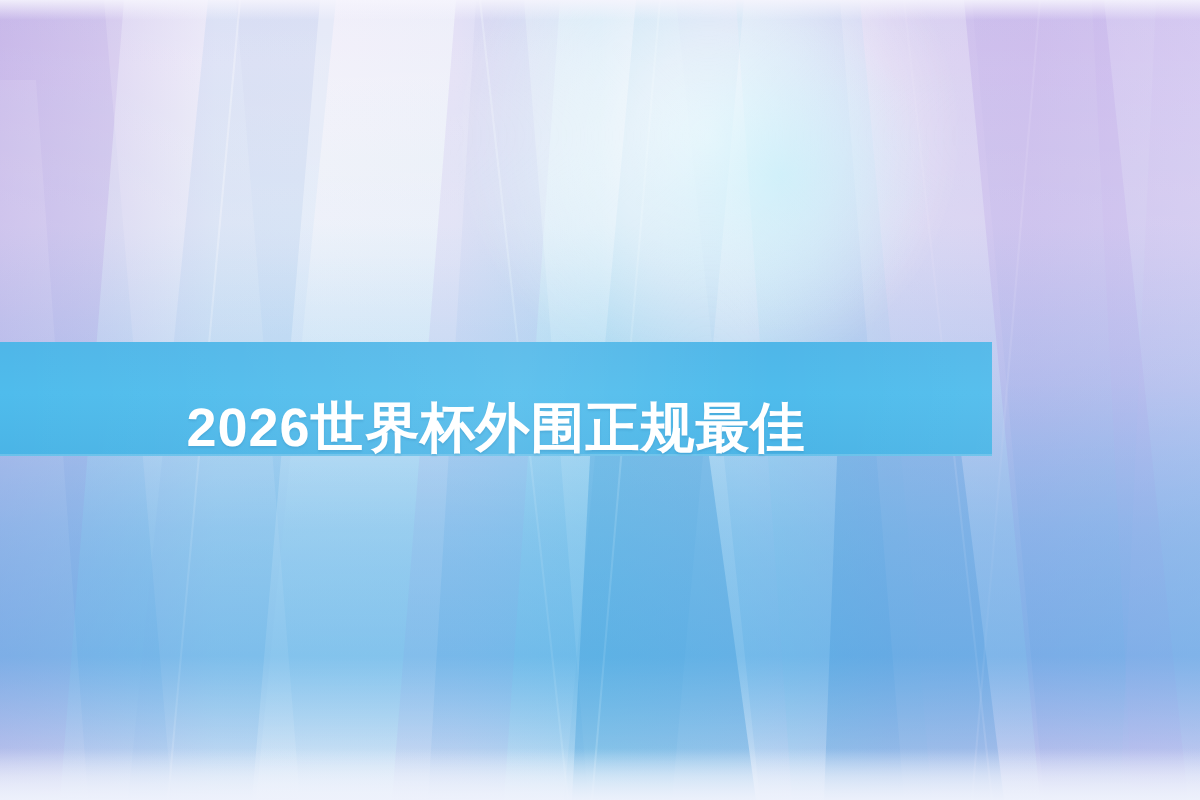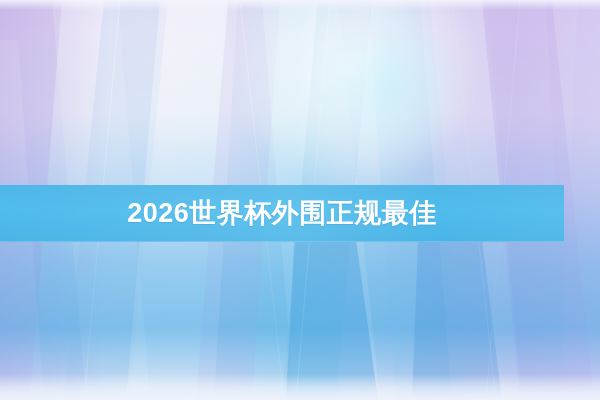--- a/index.html
+++ b/index.html
@@ -94,28 +94,27 @@
     position: absolute;
     inset: 0;
   }
   .shards svg { display: block; width: 600px; height: 400px; }
 
   
   .title-band {
     position: absolute;
     left: 0;
     top: 171px;
-    width: 564px;
+    width: 496px;
     height: 57px;
     background: linear-gradient(to bottom, #4fb6e8 0%, #4fbcec 45%, #4ab4e6 100%);
     display: flex;
-    align-items: center;
+    align-items: flex-end;
     justify-content: center;
     box-shadow: 0 -1px 0 rgba(255,255,255,0.18) inset;
-    margin-top: 14px;
   }
   .band-sheen {
     position: absolute;
     inset: 0;
     background: linear-gradient(to right,
       rgba(255,255,255,0.00) 0%,
       rgba(255,255,255,0.06) 30%,
       rgba(255,255,255,0.10) 52%,
       rgba(255,255,255,0.00) 78%,
       rgba(255,255,255,0.05) 100%);

